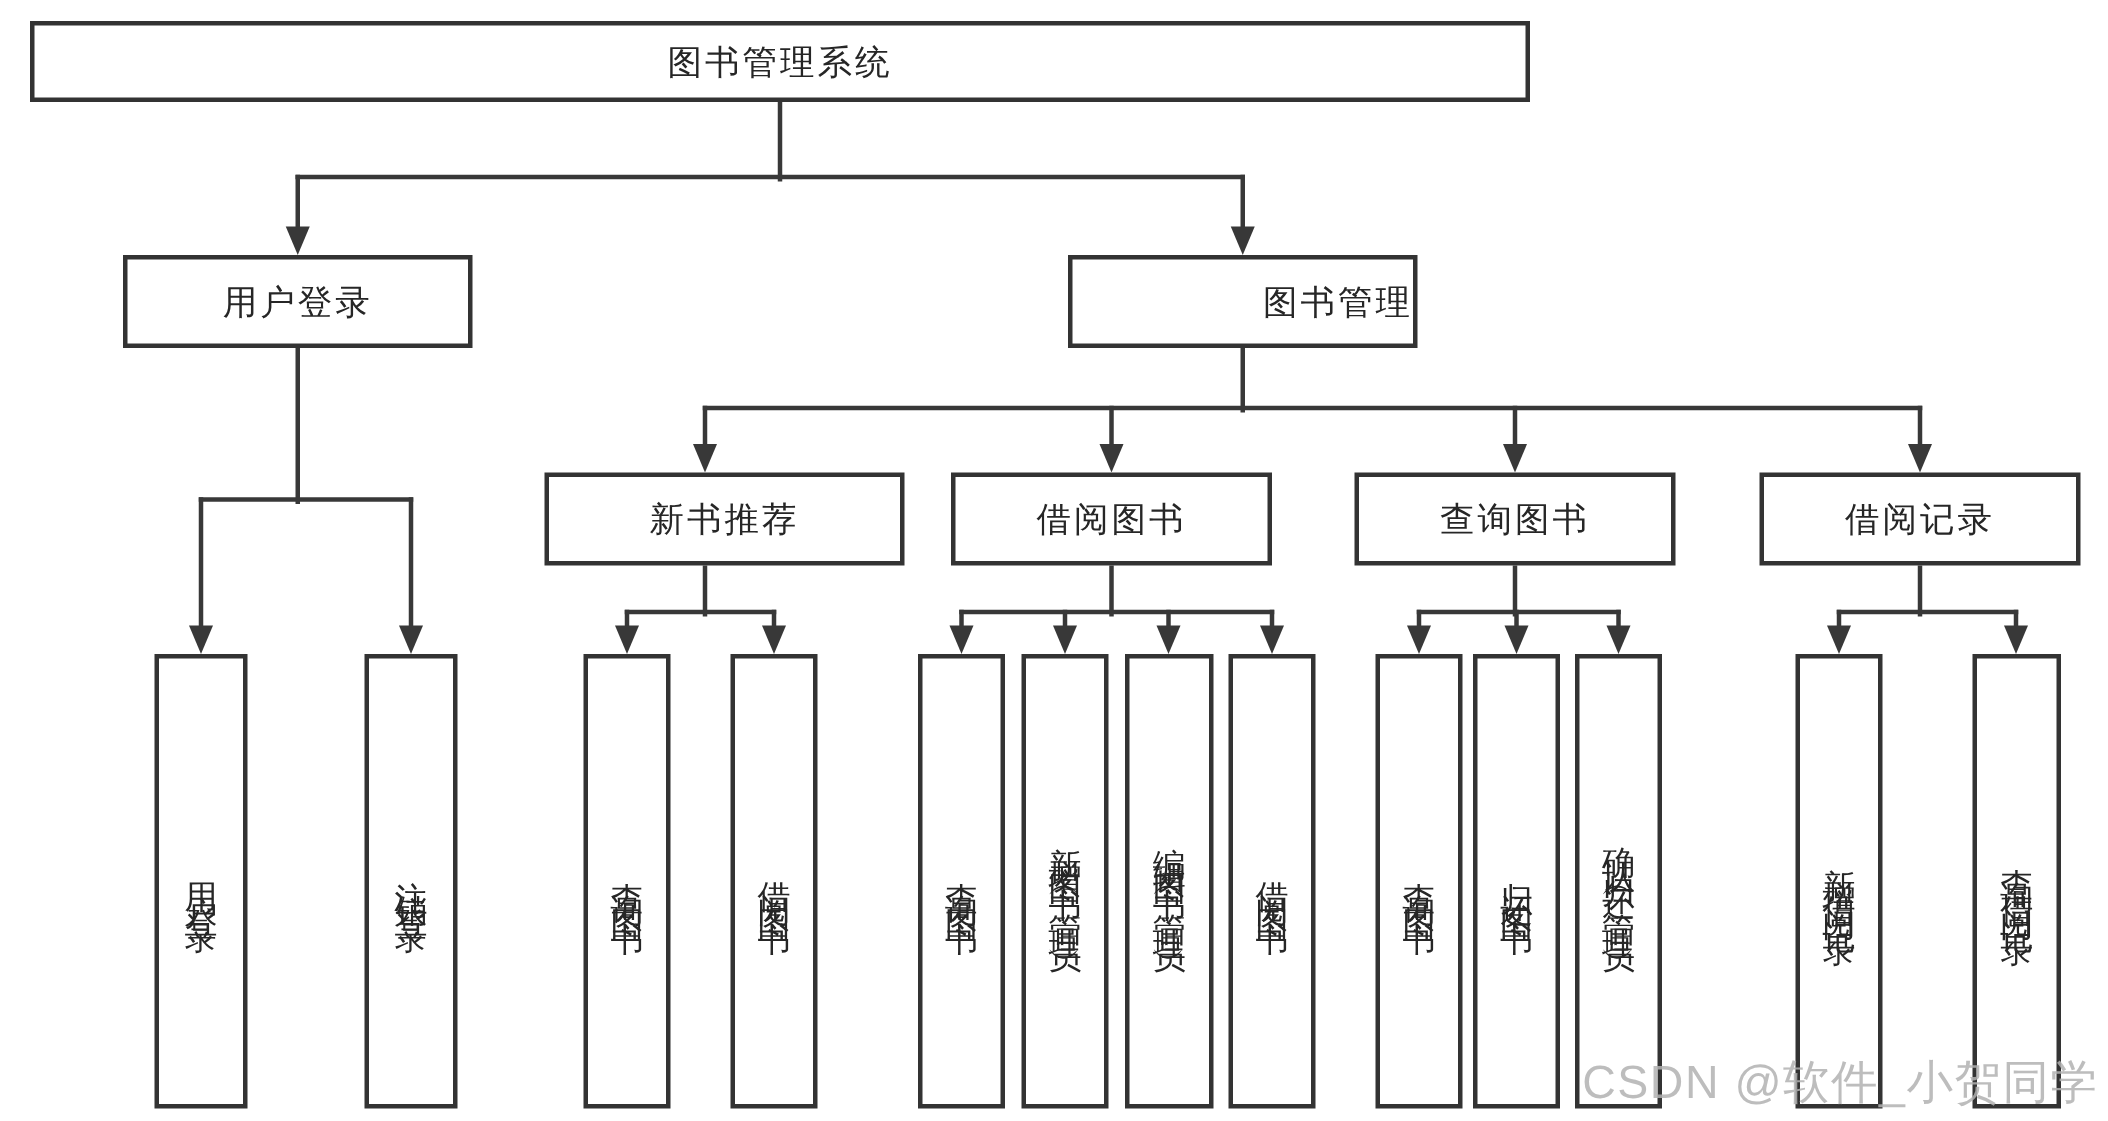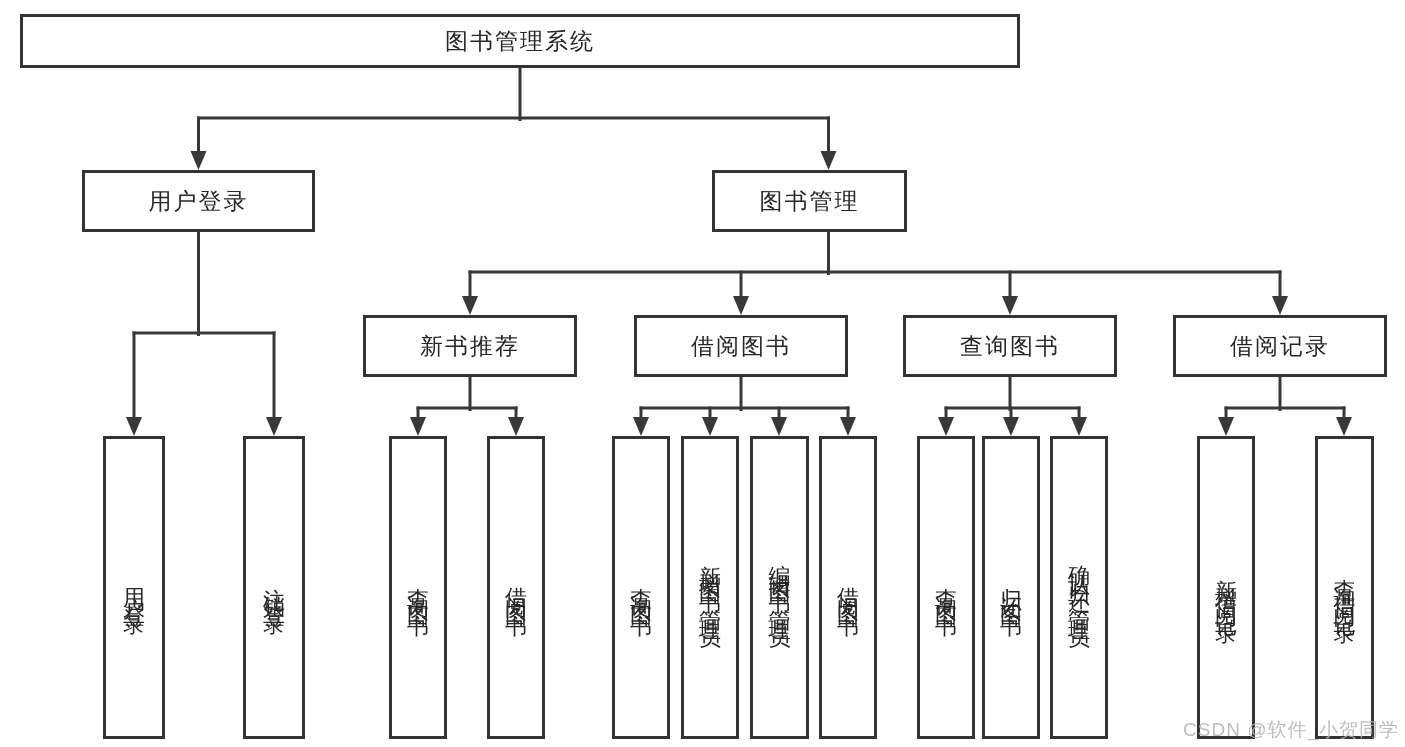--- a/index.html
+++ b/index.html
@@ -42,21 +42,21 @@
     writing-mode: vertical-rl;
     text-orientation: mixed;
     font-size: 22px;
     letter-spacing: 9px;
     line-height: 1;
   }
   .watermark {
     position: absolute;
     right: 6px;
     bottom: 4px;
-    font-size: 19px;
+    font-size: 31px;
     letter-spacing: 1px;
     color: rgba(178, 178, 178, 0.85);
     z-index: 5;
     white-space: nowrap;
   }
 </style>
 </head>
 <body>
 
 <div class="stage">
@@ -139,25 +139,25 @@
     </g>
   </svg>
 
   <div class="box" style="left:20px; top:14px; width:1000px; height:54px;">
     <span>图书管理系统</span>
   </div>
 
   <div class="box" style="left:82px; top:170px; width:233px; height:62px;">
     <span>用户登录</span>
   </div>
-  <div class="box" style="left:712px; top:170px; width:195px; height:62px;">
+  <div class="box" style="left:712px; top:170px; width:233px; height:62px;justify-content:flex-end;">
     <span>图书管理</span>
   </div>
 
-  <div class="box" style="left:363px; top:315px; width:214px; height:62px;">
+  <div class="box" style="left:363px; top:315px; width:240px; height:62px;">
     <span>新书推荐</span>
   </div>
   <div class="box" style="left:634px; top:315px; width:214px; height:62px;">
     <span>借阅图书</span>
   </div>
   <div class="box" style="left:903px; top:315px; width:214px; height:62px;">
     <span>查询图书</span>
   </div>
   <div class="box" style="left:1173px; top:315px; width:214px; height:62px;">
     <span>借阅记录</span>

